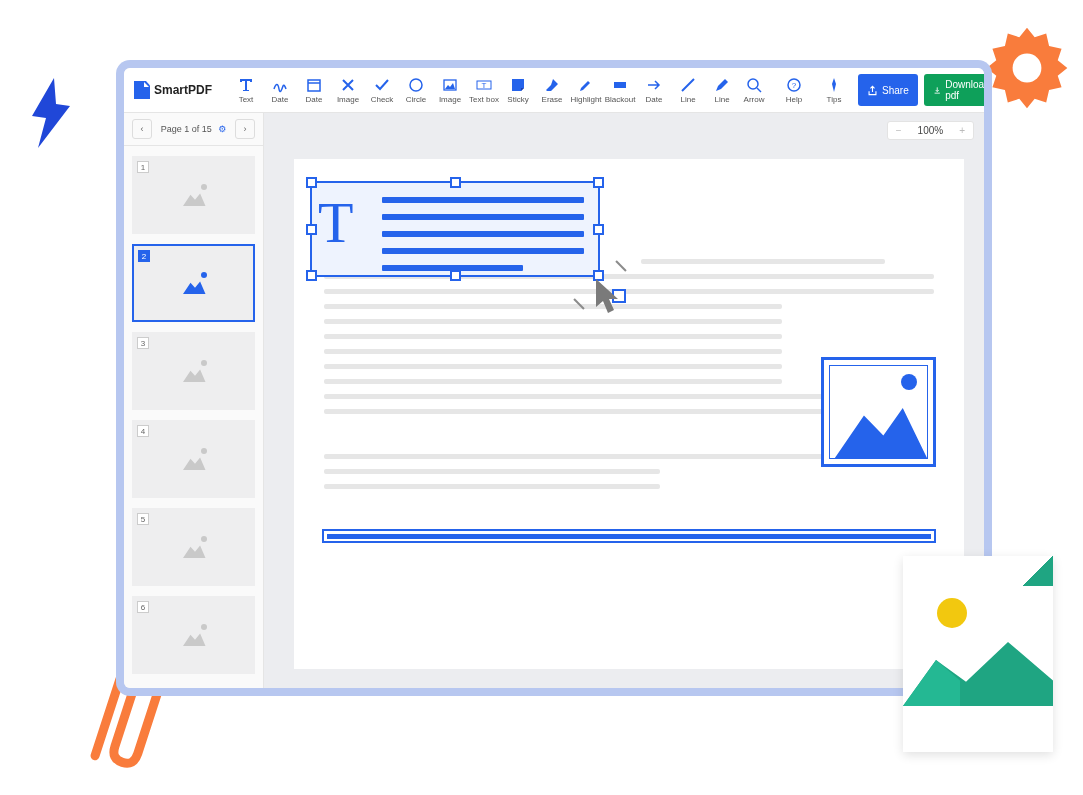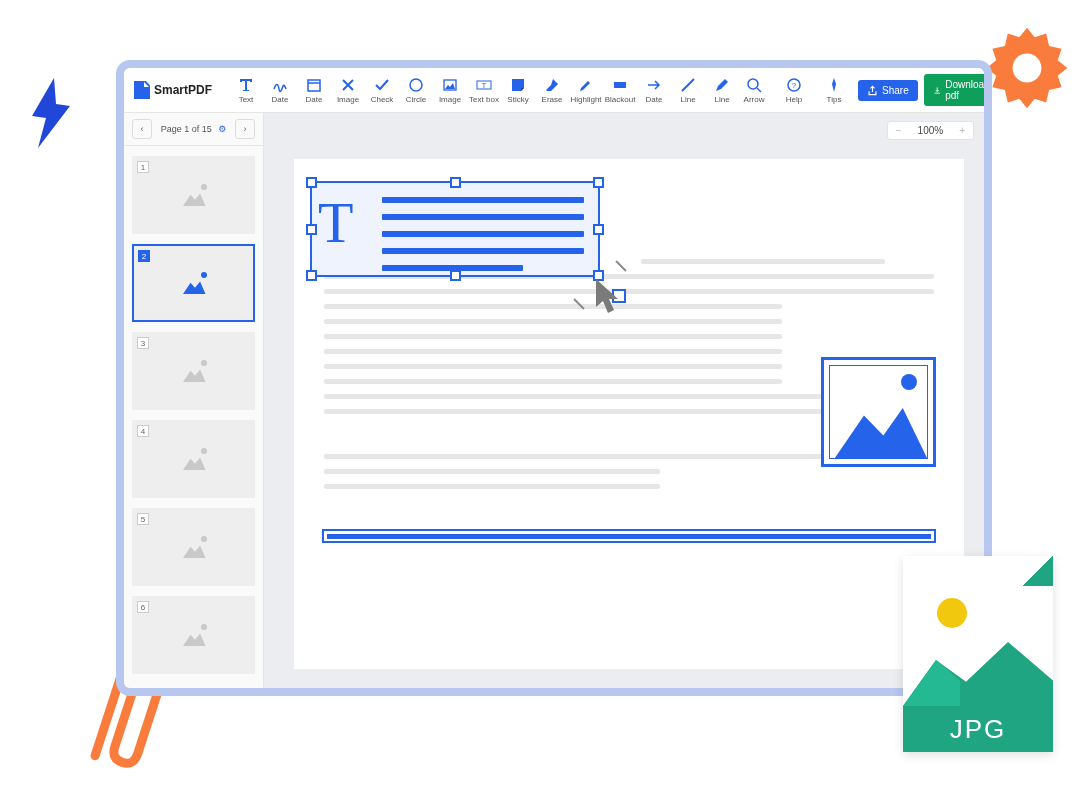--- a/index.html
+++ b/index.html
@@ -7,21 +7,21 @@
 .frame{position:absolute;left:116px;top:60px;width:876px;height:636px;background:#b7c7f0;border-radius:14px;padding:8px}
 .app{width:100%;height:100%;background:#ecedf0;border-radius:6px;display:flex;flex-direction:column;overflow:hidden}
 .toolbar{background:#fff;display:flex;align-items:center;padding:6px 10px;border-bottom:1px solid #e5e5e5;font-size:9px}
 .logo{display:flex;align-items:center;gap:4px;font-weight:bold;font-size:12px;color:#222;margin-right:18px}
 .logo-icon{width:16px;height:18px;background:#2563eb;clip-path:polygon(0 0,75% 0,100% 25%,100% 100%,0 100%);position:relative}
 .logo-icon::after{content:"";position:absolute;right:1px;top:1px;width:5px;height:5px;background:#fff;clip-path:polygon(0 0,100% 100%,0 100%)}
 .tools{display:flex;gap:2px;flex:1}
 .tool{display:flex;flex-direction:column;align-items:center;justify-content:center;gap:2px;width:32px;cursor:pointer;color:#2563eb;font-size:8px}
 .tool span{color:#555}
 .tool svg,.tool .ico{width:16px;height:16px}
-.actions{display:flex;gap:6px;align-items:center}
+.actions{display:flex;gap:6px;}
 .action-group{display:flex;gap:8px;margin-right:8px}
 .btn{display:flex;align-items:center;gap:4px;padding:5px 9px;border-radius:3px;font-size:10px;cursor:pointer;color:#fff}
 .btn.share{background:#2563eb}
 .btn.download{background:#0ea05a}
 .body{flex:1;display:flex;overflow:hidden}
 .sidebar{width:140px;background:#fafafa;border-right:1px solid #e5e5e5;display:flex;flex-direction:column}
 .side-head{display:flex;align-items:center;justify-content:space-between;padding:6px 8px;border-bottom:1px solid #e5e5e5;font-size:9px;color:#555}
 .nav-btn{width:20px;height:20px;border:1px solid #ddd;border-radius:3px;display:flex;align-items:center;justify-content:center;cursor:pointer;color:#666}
 .gear{color:#2563eb;margin-left:4px}
 .thumbs{flex:1;overflow:auto;padding:10px 8px;display:flex;flex-direction:column;gap:10px}
@@ -344,14 +344,13 @@
   </div>
 </div>
 
 </div>
 </div>
 
 <div class="jpg-card">
   <div class="sun"></div>
   <div class="mtn"></div>
   <div class="mtn2"></div>
-  <div class="bar">JPG</div>
 </div>
 
 </body></html>

